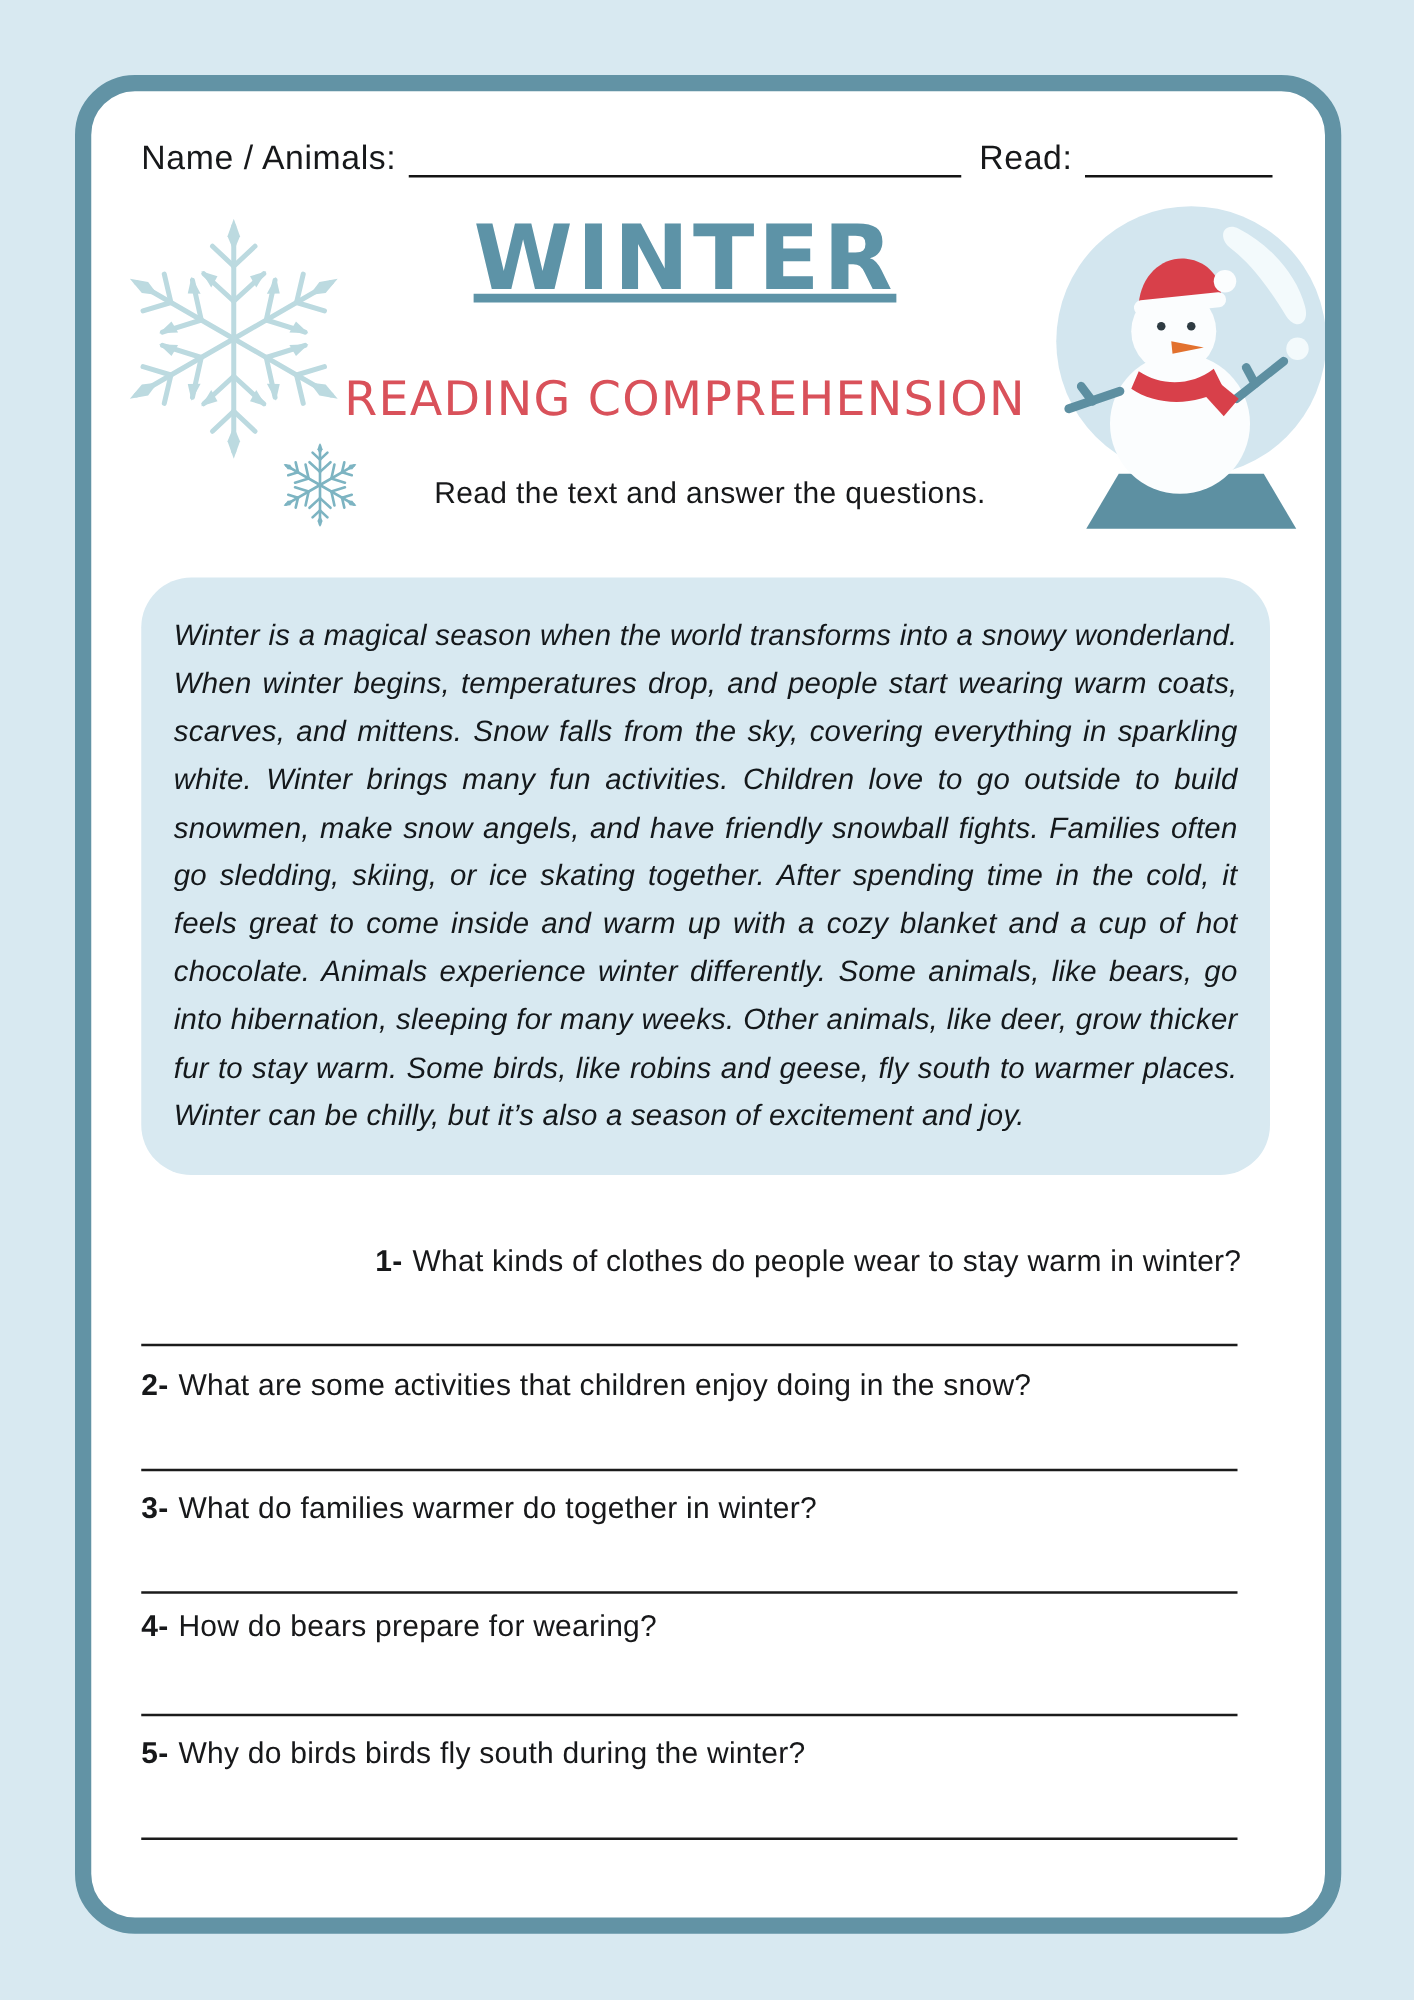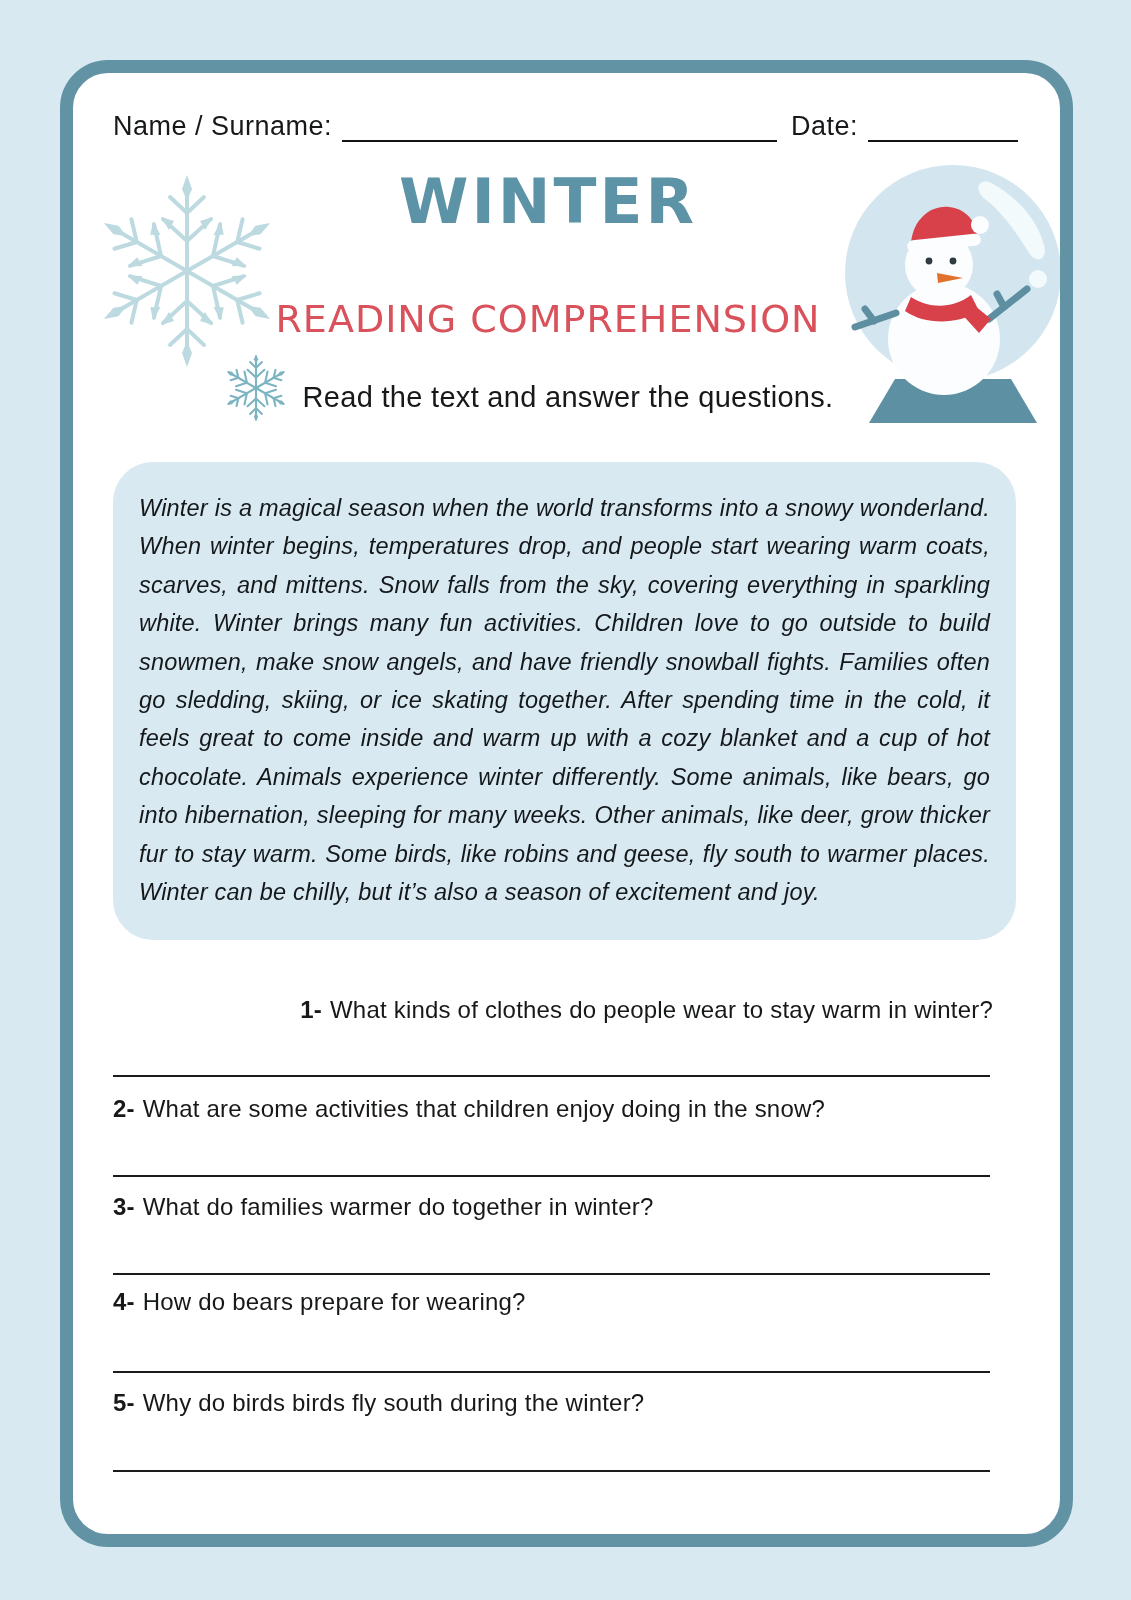--- a/index.html
+++ b/index.html
@@ -28,33 +28,33 @@
   }
   .name-line { flex: 1 1 auto; margin: 0 14px 0 10px; }
   .date-line { width: 150px; margin-left: 10px; }
   .label { white-space: nowrap; letter-spacing: 0.5px; }
 
   
   .title {
     position: absolute; left: 150px; top: 94px; width: 650px;
     text-align: center;
     font-family: "DejaVu Sans", sans-serif;
-    font-size: 63px; font-weight: 800; letter-spacing: 3px;
-    color: #5d93a7; line-height: 1.1;
+    font-size: 72px; font-weight: 800; letter-spacing: 3px;
+    color: #5d93a7; line-height: 1.1; text-decoration: underline;
   }
   .subtitle {
     position: absolute; left: 150px; top: 224px; width: 650px;
     text-align: center;
     font-family: "DejaVu Sans", sans-serif;
     font-size: 38px; font-weight: 400; letter-spacing: 1px;
     color: #d9515a;
   }
   .instruction {
     position: absolute; left: 200px; top: 308px; width: 590px;
-    text-align: center; font-size: 29px; color: #17181a;
+    text-align: center; font-size: 24px; color: #17181a;
     letter-spacing: 0.3px;
   }
 
   
   .snowflake-big { position: absolute; left: 14px; top: 92px; width: 200px; height: 212px; }
   .snowflake-small { position: absolute; left: 148px; top: 278px; width: 70px; height: 74px; }
   .snowglobe { position: absolute; left: 768px; top: 88px; width: 232px; height: 268px; }
 
   
   .passage-box {
@@ -86,23 +86,23 @@
   .q4 { top: 1215px; } .l4 { top: 1298px; }
   .q5 { top: 1316px; } .l5 { top: 1397px; }
 </style>
 </head>
 <body>
 
 <div id="page">
   <div class="card">
 
     <div class="header-row">
-      <span class="label">Name / Surname:</span>
+      <span class="label">Name / Animals:</span>
       <span class="hline name-line"></span>
-      <span class="label">Date:</span>
+      <span class="label">Read:</span>
       <span class="hline date-line"></span>
     </div>
 
     <svg class="snowflake-big" viewBox="-100 -100 200 200" fill="none">
       <defs>
         <g id="flakeArm" stroke="#bcdae0" stroke-width="4" stroke-linecap="round" fill="#bcdae0">
           <line x1="0" y1="0" x2="0" y2="-90"></line>
           <path d="M0,-96 L-5,-82 L0,-70 L5,-82 Z" stroke="none"></path>
           <line x1="0" y1="-30" x2="-24" y2="-52"></line>
           <line x1="0" y1="-30" x2="24" y2="-52"></line>

